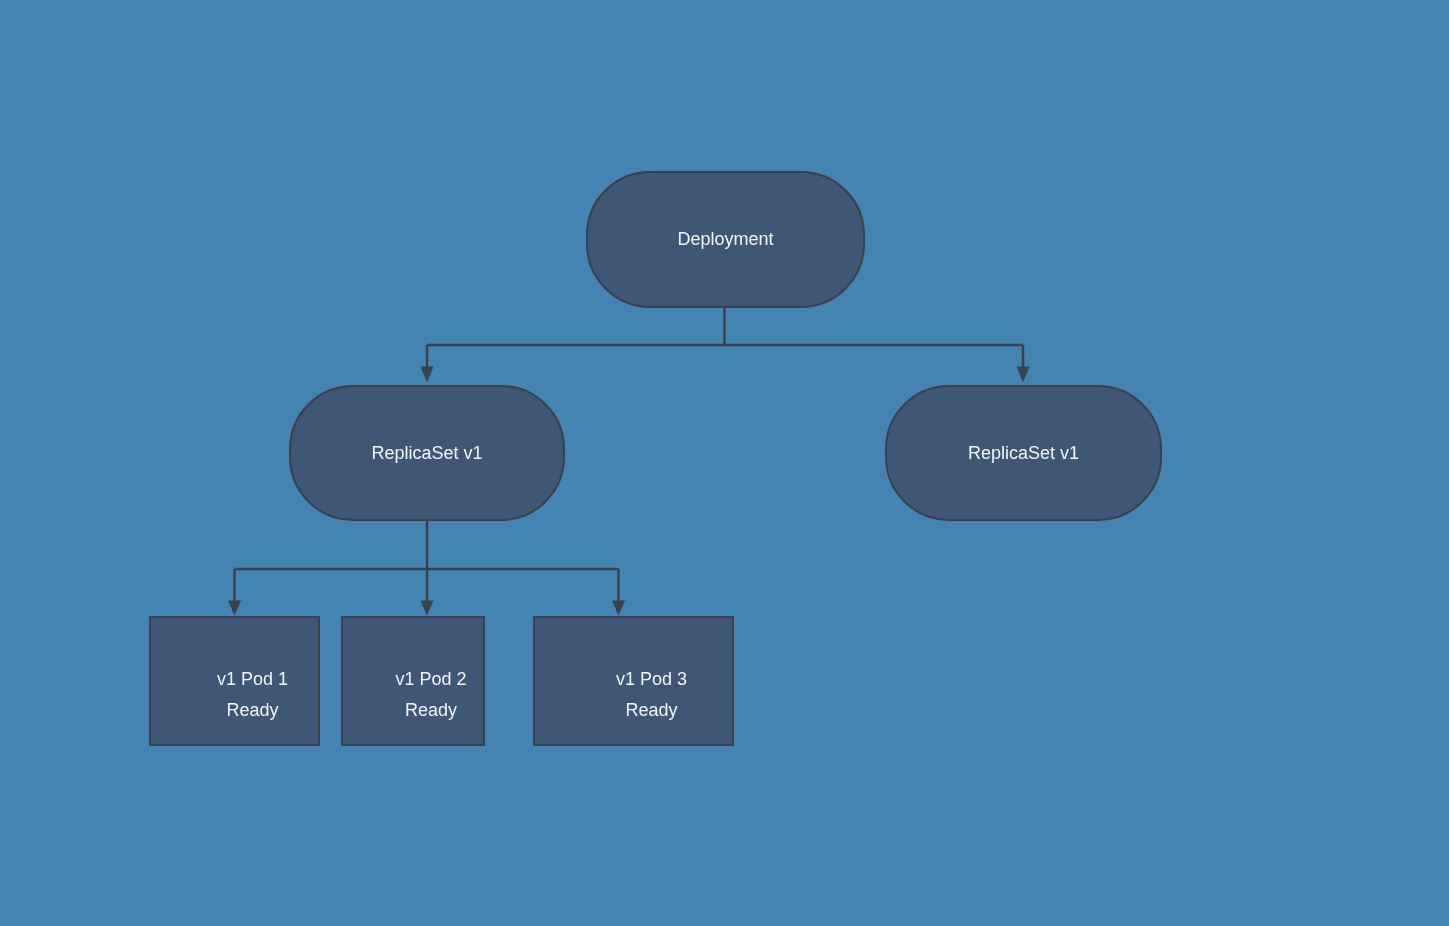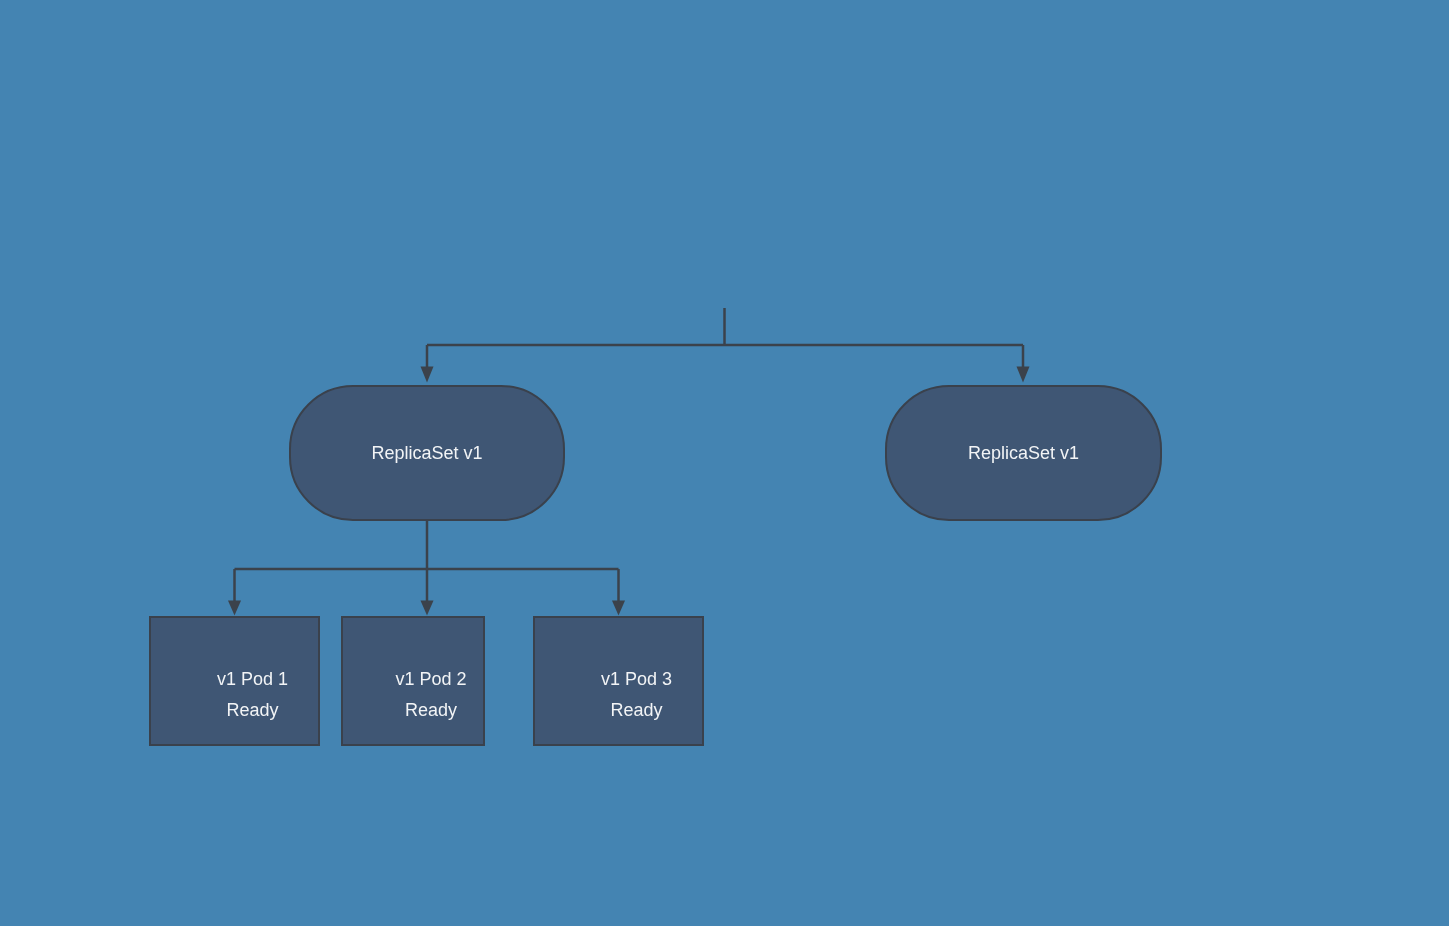--- a/index.html
+++ b/index.html
@@ -43,21 +43,21 @@
     justify-content: center;
     line-height: 31px;
     padding-top: 27px;
     padding-left: 36px;
   }
   .node-deployment   { left: 586px; top: 171px; width: 279px; height: 137px; }
   .node-rs-left      { left: 289px; top: 385px; width: 276px; height: 136px; }
   .node-rs-right     { left: 885px; top: 385px; width: 277px; height: 136px; }
   .node-pod-1        { left: 149px; top: 616px; width: 171px; height: 130px; }
   .node-pod-2        { left: 341px; top: 616px; width: 144px; height: 130px; }
-  .node-pod-3        { left: 533px; top: 616px; width: 171px; height: 130px; }
+  .node-pod-3        { left: 533px; top: 616px; width: 201px; height: 130px; }
 </style>
 </head>
 <body>
 
 <div class="canvas">
 
   <svg class="connectors" viewBox="0 0 1449 926" xmlns="http://www.w3.org/2000/svg">
     <g stroke="#3b424b" stroke-width="2.5" fill="none" stroke-linejoin="round">
       <path d="M724.5 308 V345"></path>
       <path d="M427 345 H1023"></path>
@@ -75,20 +75,23 @@
       <path d="M427 569 V601"></path>
       <path d="M618.5 569 V601"></path>
     </g>
     <g fill="#3b424b" stroke="none">
       <polygon points="228,600.5 241,600.5 234.5,615.5"></polygon>
       <polygon points="420.5,600.5 433.5,600.5 427,615.5"></polygon>
       <polygon points="612,600.5 625,600.5 618.5,615.5"></polygon>
     </g>
   </svg>
 
+  <div class="node pill node-deployment">
+    <span>Deployment</span>
+  </div>
 
   <div class="node pill node-rs-left">
     <span>ReplicaSet v1</span>
   </div>
 
   <div class="node pill node-rs-right">
     <span>ReplicaSet v1</span>
   </div>
 
   <div class="node rect node-pod-1">

